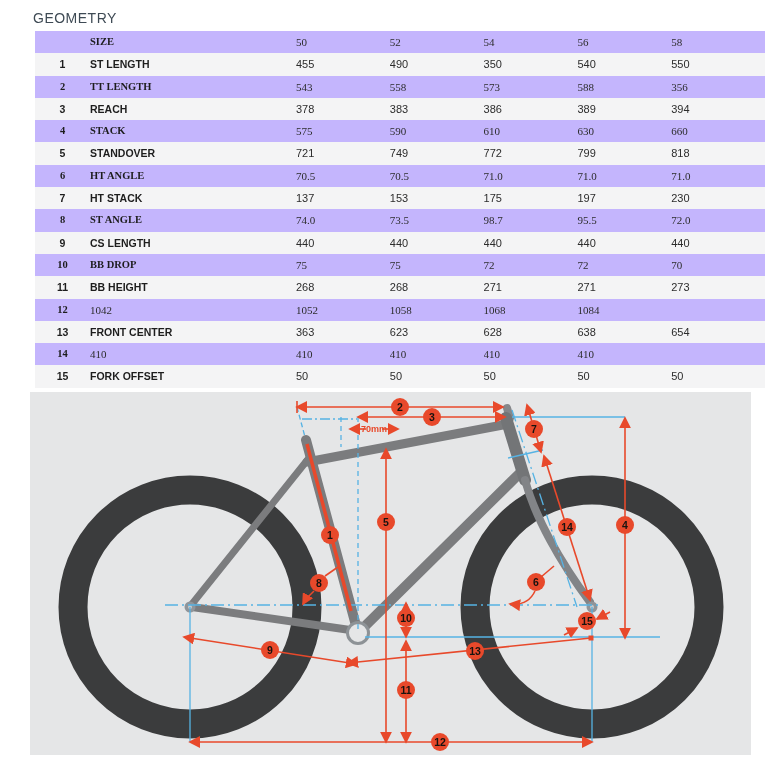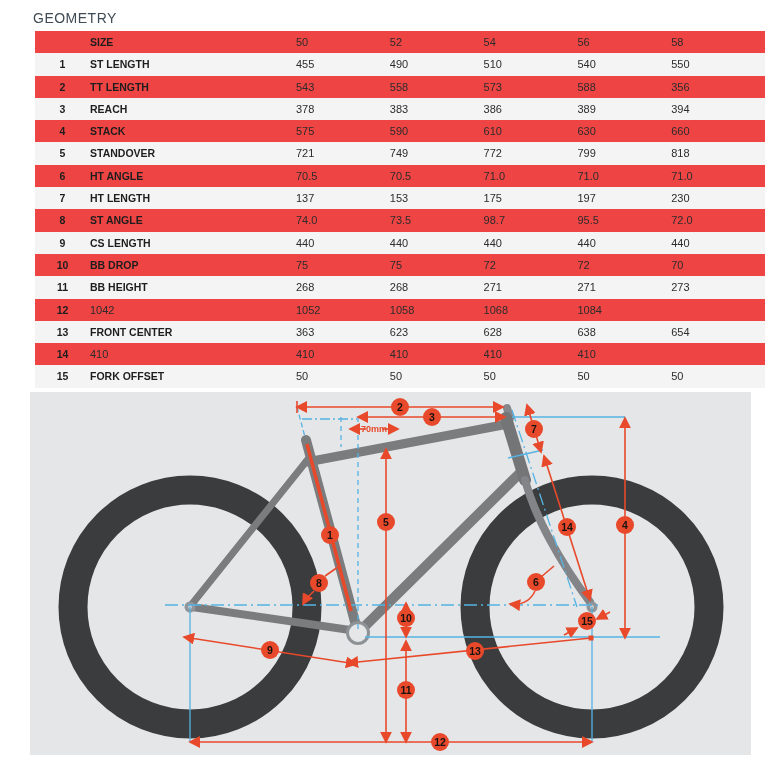--- a/index.html
+++ b/index.html
@@ -9,21 +9,21 @@
   }
   .page-title {
     position:absolute; left:33px; top:10px;
     font-size:14px; color:#3e4a54; letter-spacing:.5px;
   }
   .geo-table { position:absolute; left:35px; top:31px; width:730px; }
   .trow {
     display:grid; grid-template-columns:55px 206px repeat(5,1fr);
     height:22.3px; line-height:22.3px;
   }
-  .trow.gray  { background:#ef4444; }
+  .trow.gray  { background:#c4b5fd;font-family:Liberation Serif, serif; }
   .trow.light { background:#f4f4f5; }
   .cell { white-space:nowrap; overflow:hidden; }
   .cell.num   { text-align:center; font-weight:bold; font-size:10.5px; color:#1d1d1d; }
   .cell.label { font-weight:bold; font-size:10.5px; color:#1d1d1d; }
   .cell.val   { font-size:11px; color:#2c2c2c; }
   .diagram {
     position:absolute; left:30px; top:392px; width:721px; height:363px;
     background:#e5e6e7;
   }
   .diagram svg { display:block; }
@@ -43,21 +43,21 @@
       <span class="cell val">52</span>
       <span class="cell val">54</span>
       <span class="cell val">56</span>
       <span class="cell val">58</span>
     </div>
     <div class="trow light">
       <span class="cell num">1</span>
       <span class="cell label">ST LENGTH</span>
       <span class="cell val">455</span>
       <span class="cell val">490</span>
-      <span class="cell val">510</span>
+      <span class="cell val">350</span>
       <span class="cell val">540</span>
       <span class="cell val">550</span>
     </div>
     <div class="trow gray">
       <span class="cell num">2</span>
       <span class="cell label">TT LENGTH</span>
       <span class="cell val">543</span>
       <span class="cell val">558</span>
       <span class="cell val">573</span>
       <span class="cell val">588</span>
@@ -94,21 +94,21 @@
       <span class="cell num">6</span>
       <span class="cell label">HT ANGLE</span>
       <span class="cell val">70.5</span>
       <span class="cell val">70.5</span>
       <span class="cell val">71.0</span>
       <span class="cell val">71.0</span>
       <span class="cell val">71.0</span>
     </div>
     <div class="trow light">
       <span class="cell num">7</span>
-      <span class="cell label">HT LENGTH</span>
+      <span class="cell label">HT STACK</span>
       <span class="cell val">137</span>
       <span class="cell val">153</span>
       <span class="cell val">175</span>
       <span class="cell val">197</span>
       <span class="cell val">230</span>
     </div>
     <div class="trow gray">
       <span class="cell num">8</span>
       <span class="cell label">ST ANGLE</span>
       <span class="cell val">74.0</span>

